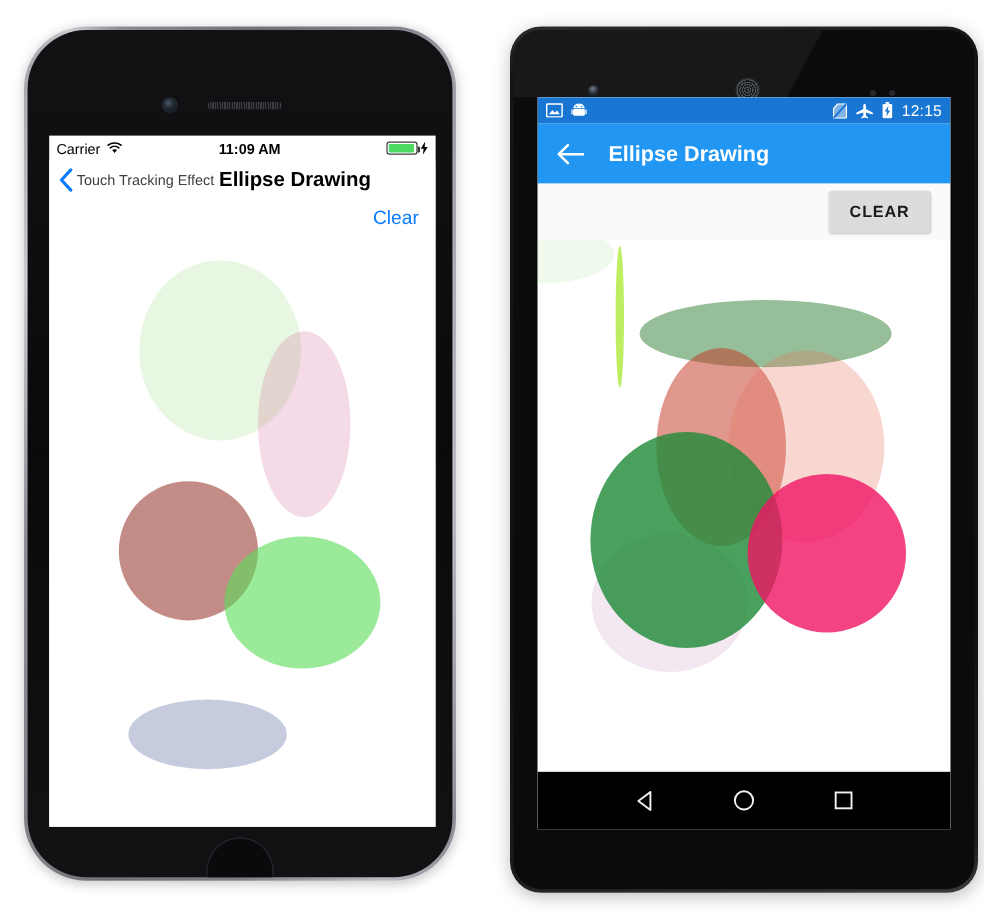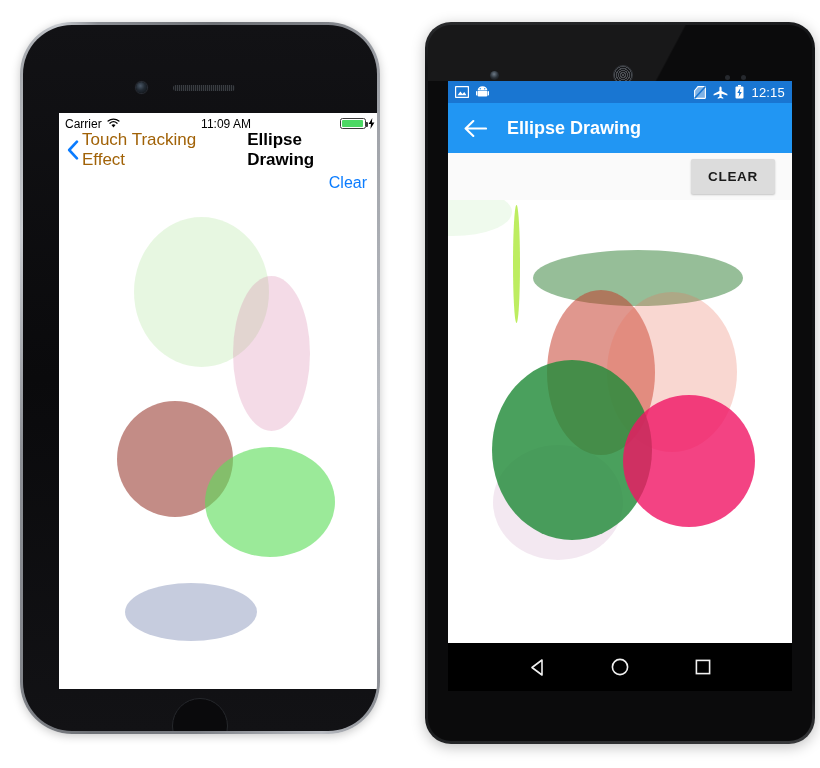--- a/index.html
+++ b/index.html
@@ -32,21 +32,21 @@
     width: 11px; height: 11px; border-radius: 50%;
     background: radial-gradient(circle at 40% 35%, #4a5766 0%, #222a33 45%, #0d1014 100%);
     box-shadow: 0 0 1px 1px #2c3038;
   }
   .ip-speaker {
     position: absolute; left: 150px; top: 60px;
     width: 62px; height: 6px; border-radius: 3px;
     background: repeating-linear-gradient(90deg,#3a3d42 0px,#3a3d42 1px,#17191c 1px,#17191c 2px);
   }
   .ip-screen {
-    position: absolute; left: 36px; top: 88px;
+    position: absolute; left: 18px; top: 88px;
     width: 322px; height: 576px;
     background: #ffffff;
     overflow: hidden;
   }
   .ip-home {
     position: absolute; left: 50%; top: 673px;
     transform: translateX(-50%);
     width: 56px; height: 56px; border-radius: 50%;
     border: 1.5px solid #26282c;
     background: #0a0a0c;
@@ -56,21 +56,21 @@
   .ios-status {
     height: 21px; width: 100%;
     display: flex; align-items: center;
     font-size: 12px; color: #000;
     position: relative;
     padding: 0 6px;
   }
   .ios-carrier { display:flex; align-items:center; gap:5px; }
   .ios-time {
     position:absolute; left:0; right:0; text-align:center;
-    font-weight:400; font-size:12px; letter-spacing:0;margin-left:12px;
+    font-weight:700; font-size:12px; letter-spacing:0;margin-left:12px;
   }
   .ios-batt-wrap { margin-left:auto; display:flex; align-items:center; gap:2px; }
   .ios-batt {
     width: 26px; height: 11px; border:1px solid #3c3c3c; border-radius:2.5px;
     padding:1px; position:relative;
   }
   .ios-batt-fill { height:100%; background:#4cd964; border-radius:1px; }
   .ios-batt-cap {
     position:absolute; right:-3px; top:3px; width:2px; height:5px;
     background:#3c3c3c; border-radius:0 1px 1px 0;
@@ -79,21 +79,21 @@
   
   .ios-navbar {
     height: 31px; width:100%;
     display:flex; align-items:center;
     padding: 0 8px;
     background:#ffffff;
     position: relative;
   }
   .ios-back { display:flex; align-items:center; gap:3px; cursor:pointer; }
   .ios-chev { width:12px; height:20px; display:block; }
-  .ios-back-label { color:#a16207; font-size:17px; }
+  .ios-back-label { color:#404040; font-size:12px; }
   .ios-title { color:#000; font-size:17px; font-weight:700; margin-left:4px; }
 
   .ios-toolbar {
     height: 36px; width:100%;
     display:flex; align-items:center; justify-content:flex-end;
     padding: 0 14px;
     background:#ffffff;
   }
   .ios-clear { color:#0a7cff; font-size:16px; cursor:pointer; }
 

